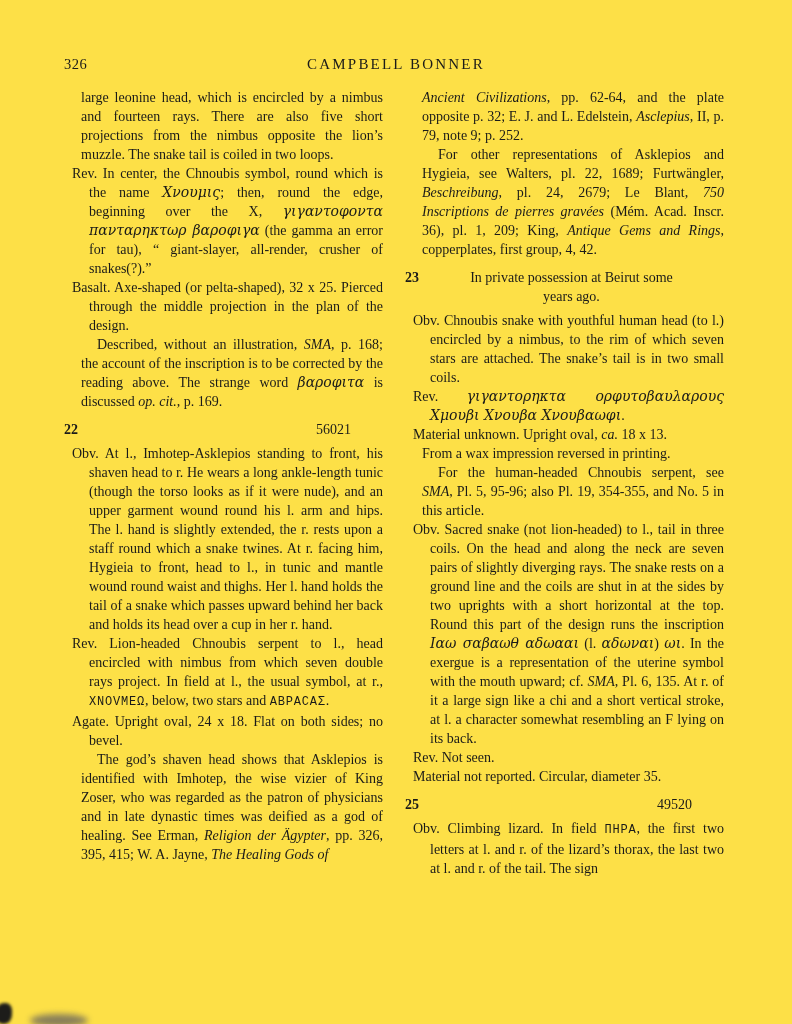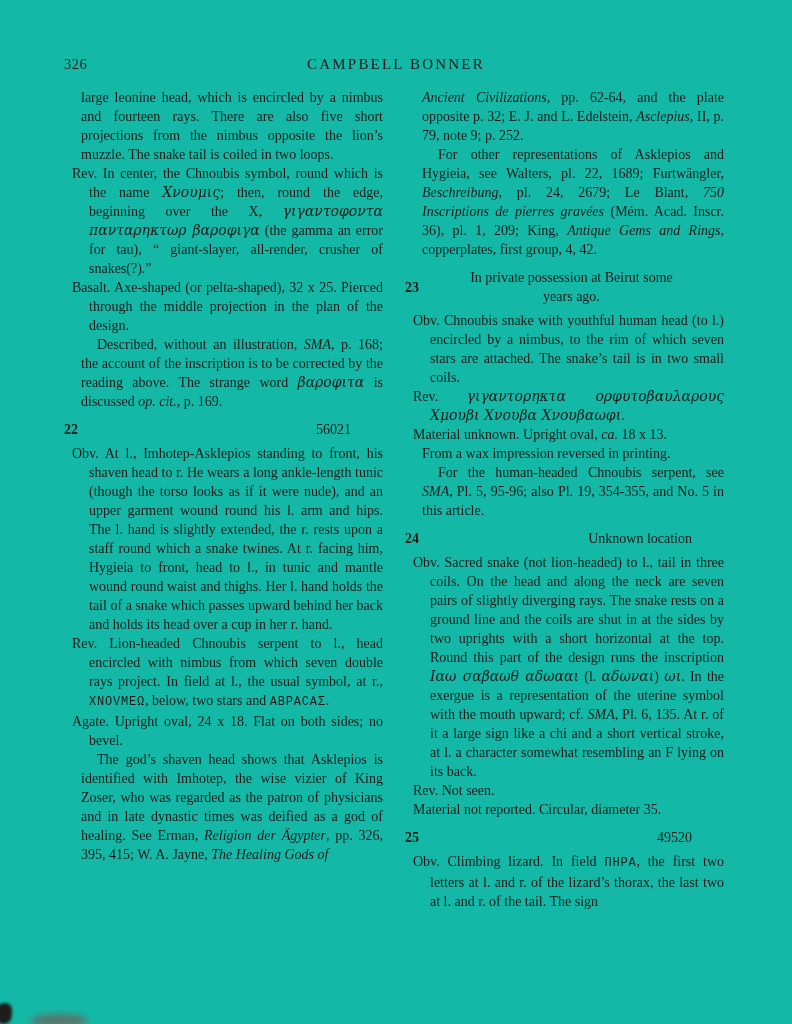--- a/index.html
+++ b/index.html
@@ -5,21 +5,21 @@
   * { box-sizing: border-box; }
   html, body { margin: 0; padding: 0; }
   body {
     width: 792px; height: 1024px;
     background: #e9e8e4;
     font-family: "Liberation Serif", "DejaVu Serif", serif;
   }
   .page {
     position: relative;
     width: 792px; height: 1024px;
-    background: #14b8a6;
+    background: #fde047;
     color: #1b1b19;
     overflow: hidden;
   }
   .page-header {
     position: absolute;
     top: 56px; left: 64px; width: 664px;
     text-align: center;
     font-size: 15px;
     letter-spacing: 2.2px;
   }
@@ -46,21 +46,20 @@
   .it { font-style: italic; }
   .greek { font-style: italic; font-family: "DejaVu Serif", serif; }
   .caps {
     font-family: Liberation Mono, monospace;
     font-size: 12px;
     letter-spacing: 0.8px;
   }
   .item-heading {
     display: flex;
     margin: 9px 0 5px;
-    align-items: center;
   }
   .item-number { font-weight: bold; }
   .item-label { flex: 1; }
   .item-label.align-right { text-align: right; padding-right: 32px; }
   .item-label.align-center { text-align: center; }
   .smudge { position: absolute; }
   .smudge1 {
     left: -5px; bottom: 0px; width: 17px; height: 21px;
     background: #1d1c1a;
     border-radius: 60% 40% 50% 50%;
@@ -102,24 +101,20 @@
         <p class="note"><span>For other representations of Asklepios and Hygieia, see Walters, pl. 22, 1689; Furtwängler, </span><span class="it">Beschreibung</span><span>, pl. 24, 2679; Le Blant, </span><span class="it">750 Inscriptions de pierres gravées</span><span> (Mém. Acad. Inscr. 36), pl. 1, 209; King, </span><span class="it">Antique Gems and Rings</span><span>, copperplates, first group, 4, 42.</span></p>
         <div class="item-heading">
           <span class="item-number">23</span>
           <span class="item-label align-center">In private possession at Beirut some<br>years ago.</span>
         </div>
         <p class="hang"><span>Obv. Chnoubis snake with youthful human head (to l.) encircled by a nimbus, to the rim of which seven stars are attached. The snake’s tail is in two small coils.</span></p>
         <p class="hang"><span>Rev. </span><span class="greek">γιγαντορηκτα ορφυτοβαυλαρους Χμουβι Χνουβα Χνουβαωφι</span><span>.</span></p>
         <p class="hang"><span>Material unknown. Upright oval, </span><span class="it">ca.</span><span> 18 x 13.</span></p>
         <p class="cont"><span>From a wax impression reversed in printing.</span></p>
         <p class="note"><span>For the human-headed Chnoubis serpent, see </span><span class="it">SMA</span><span>, Pl. 5, 95-96; also Pl. 19, 354-355, and No. 5 in this article.</span></p>
-        <div class="item-heading">
-          <span class="item-number">24</span>
-          <span class="item-label align-right">Unknown location</span>
-        </div>
         <p class="hang"><span>Obv. Sacred snake (not lion-headed) to l., tail in three coils. On the head and along the neck are seven pairs of slightly diverging rays. The snake rests on a ground line and the coils are shut in at the sides by two uprights with a short horizontal at the top. Round this part of the design runs the inscription </span><span class="greek">Ιαω σαβαωθ αδωααι</span><span> (l. </span><span class="greek">αδωναι</span><span>) </span><span class="greek">ωι</span><span>. In the exergue is a representation of the uterine symbol with the mouth upward; cf. </span><span class="it">SMA</span><span>, Pl. 6, 135. At r. of it a large sign like a chi and a short vertical stroke, at l. a character somewhat resembling an F lying on its back.</span></p>
         <p class="hang"><span>Rev. Not seen.</span></p>
         <p class="hang"><span>Material not reported. Circular, diameter 35.</span></p>
         <div class="item-heading">
           <span class="item-number">25</span>
           <span class="item-label align-right">49520</span>
         </div>
         <p class="hang"><span>Obv. Climbing lizard. In field </span><span class="caps">ΠΗΡΑ</span><span>, the first two letters at l. and r. of the lizard’s thorax, the last two at l. and r. of the tail. The sign</span></p>
       </div>
   </div>

